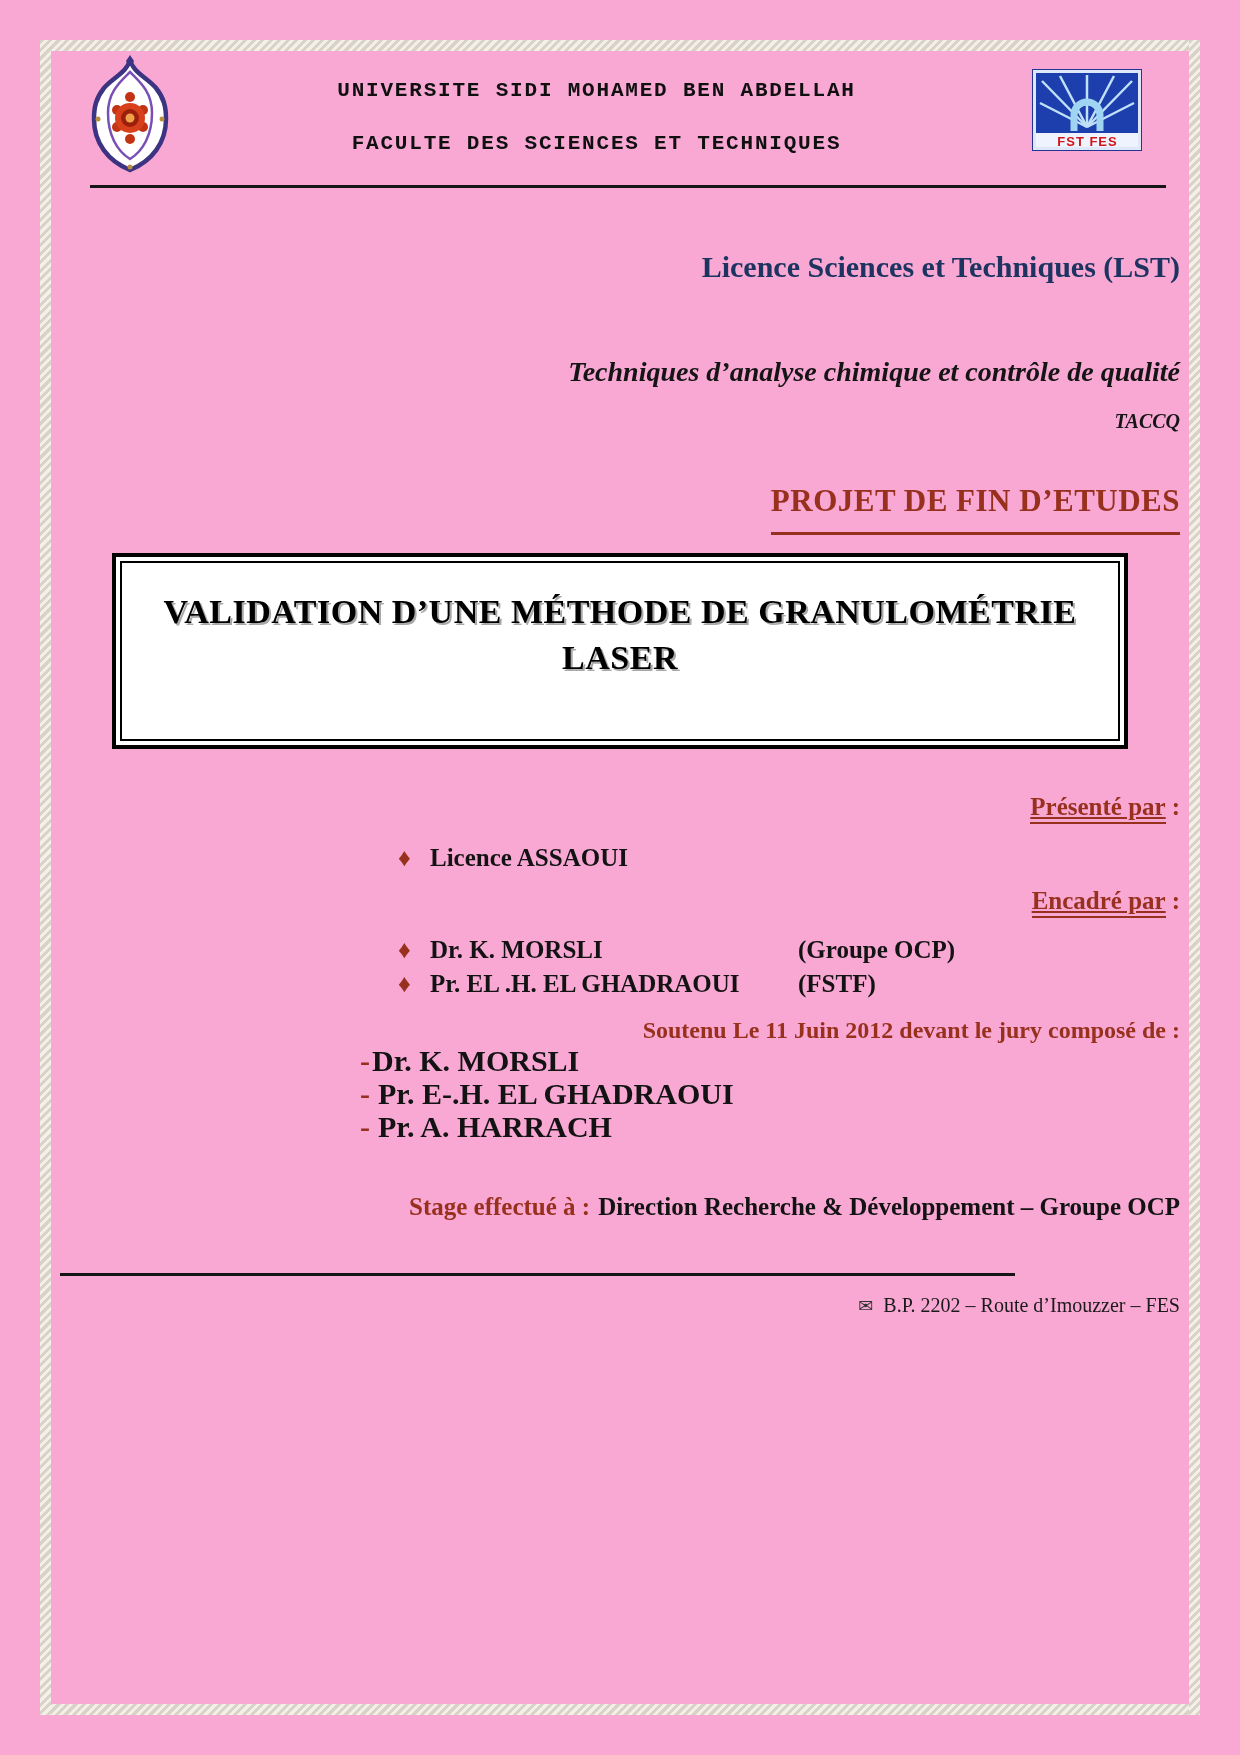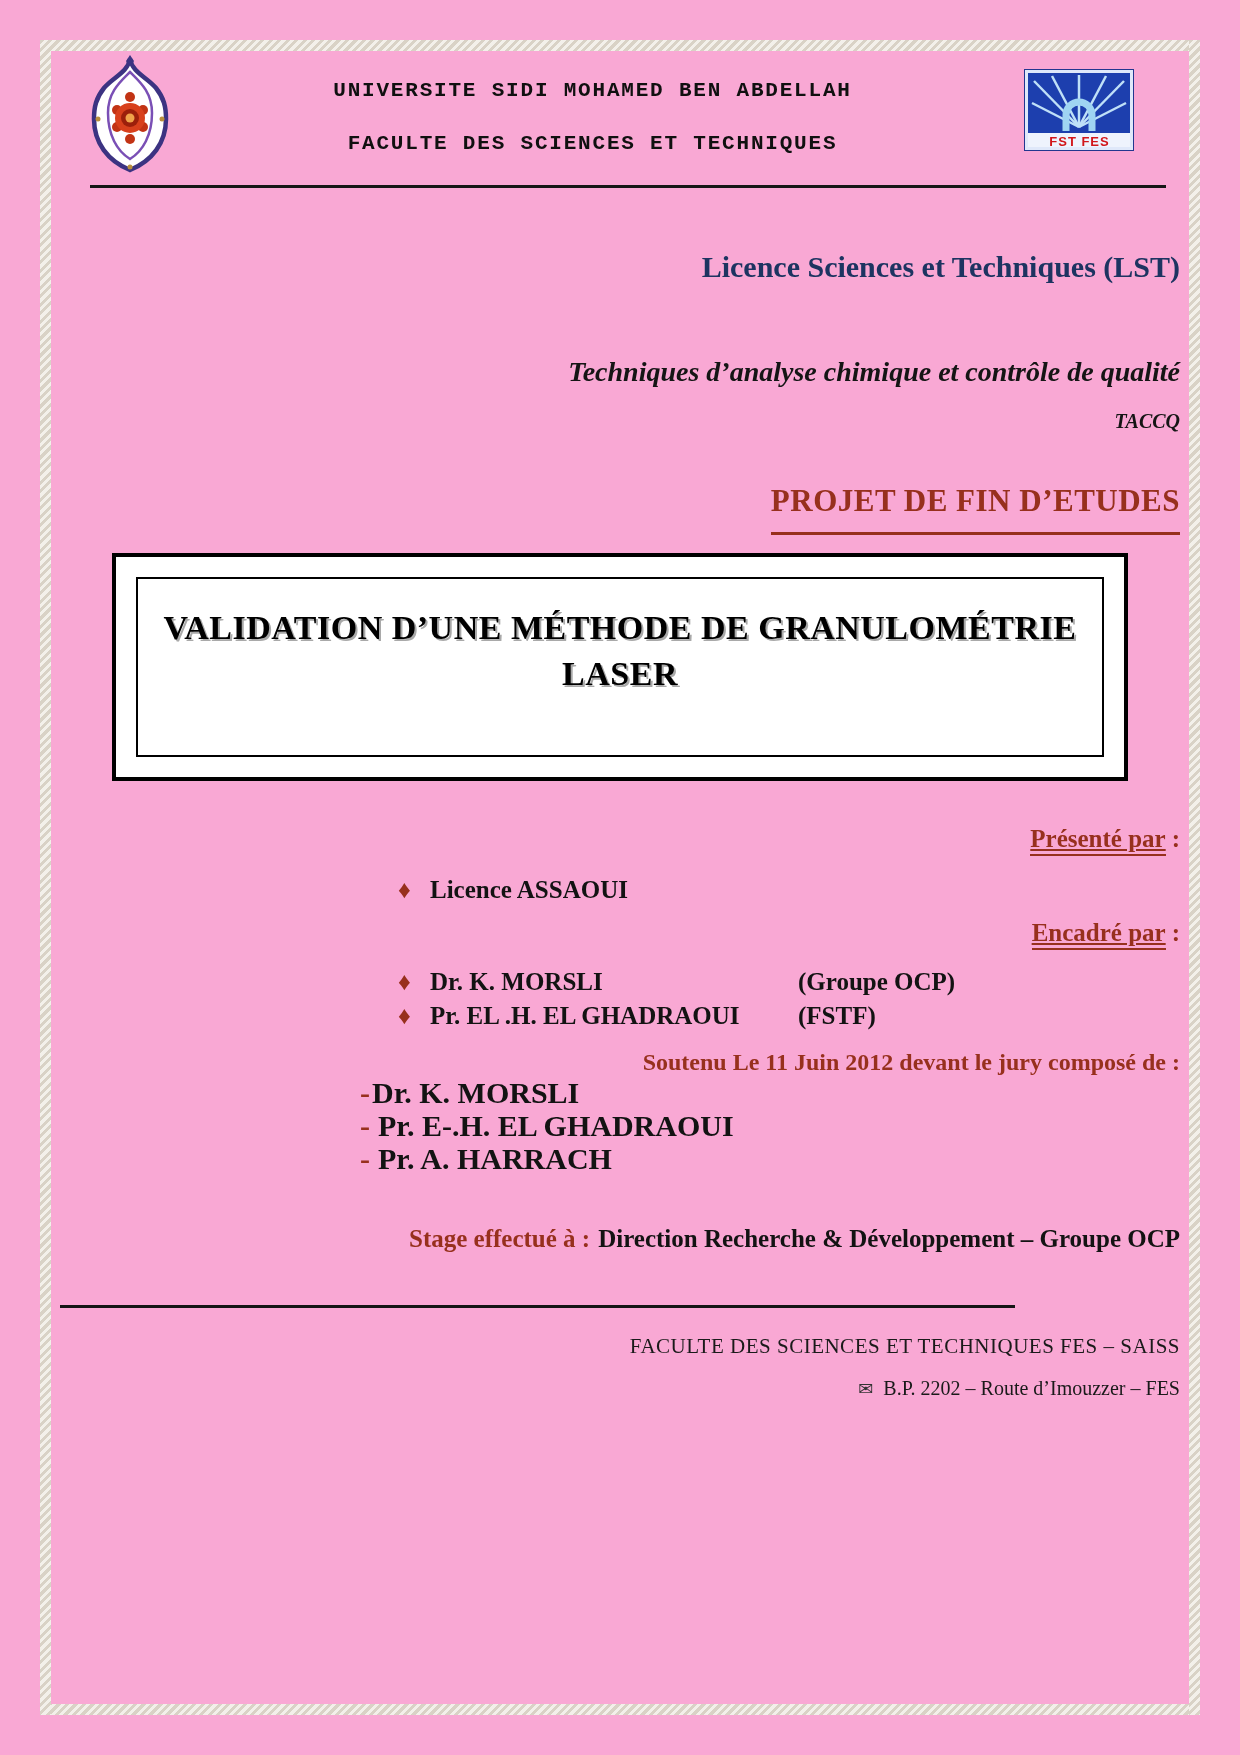--- a/index.html
+++ b/index.html
@@ -16,35 +16,35 @@
 
   .content { position:absolute; left:60px; right:60px; top:55px; }
 
   
   .header { display:flex; align-items:flex-start; }
   .left-logo { flex:0 0 auto; margin-left:22px; }
   .header-text { flex:1 1 auto; text-align:center;
     font-family:"Liberation Mono", monospace; font-weight:bold; color:#101010; }
   .hline1 { margin-top:24px; font-size:21px; letter-spacing:1.8px; }
   .hline2 { margin-top:30px; font-size:21px; letter-spacing:1.8px; }
-  .fst-logo { flex:0 0 auto; position:relative; width:128px; height:82px; margin-top:14px; margin-right:28px;padding-left:17px; }
+  .fst-logo { flex:0 0 auto; position:relative; width:128px; height:82px; margin-top:14px; margin-right:20px;padding-left:17px; }
   .fst-caption { position:absolute; left:0; right:0; bottom:2px; text-align:center;
     font-family:"Liberation Sans", sans-serif; font-weight:bold; font-size:13px; color:#d1161b; letter-spacing:1px; }
   .header-rule { margin:12px 14px 0 30px; height:3px; background:#161616; }
 
   .center { text-align:right; }
   .accent { color:#97301d; }
 
   .degree { margin-top:62px; font-size:30px; font-weight:bold; color:#1d3461; }
   .program { margin-top:72px; font-size:28px; font-weight:bold; font-style:italic; color:#151515; }
   .program-abbr { margin-top:22px; font-size:20px; font-weight:bold; font-style:italic; color:#151515; }
   .doc-type { margin-top:50px; font-size:31px; font-weight:bold; letter-spacing:0.5px; }
   .doc-type span { border-bottom:3px solid #97301d; padding-bottom:14px; }
 
-  .title-box { margin:34px 52px 0 52px; border:4px solid #000; padding:20px; background:#fff; }
+  .title-box { margin:34px 52px 0 52px; border:4px solid #000; padding:4px; background:#fff; }
   .title-box-inner { border:2px solid #000; padding:26px 4px 58px 4px; text-align:center; }
   .main-title { font-size:34px; font-weight:bold; letter-spacing:0.5px; line-height:1.35; color:#000;
     text-shadow:2px 2px 0 #a9a9a9; }
 
   .section-label { margin-top:44px; font-size:25px; font-weight:bold; }
   .section-label .ul { border-bottom:2px solid #97301d; padding-bottom:2px;text-decoration:underline; }
   .section-label .colon { margin-left:6px; }
   .label2 { margin-top:12px; }
 
   .person-row { margin-top:20px; padding-left:338px; display:flex; font-size:25px; font-weight:bold; line-height:34px; }
@@ -188,20 +188,19 @@
       </div>
     </div>
 
     <div class="stage center">
       <span class="accent">Stage effectué à :</span><span class="stage-value">Direction Recherche &amp; Développement – Groupe OCP</span>
     </div>
 
 
     <div class="bottom-rule"></div>
 
-    <div class="footer1 center">FACULTE DES SCIENCES ET TECHNIQUES FES – SAISS</div>
 
     <div class="footer2 center">
       <span class="mail-glyph">✉</span><span>B.P. 2202 – Route d’Imouzzer – FES</span>
     </div>
 
   </div>
 </div>
 
 </body></html>

